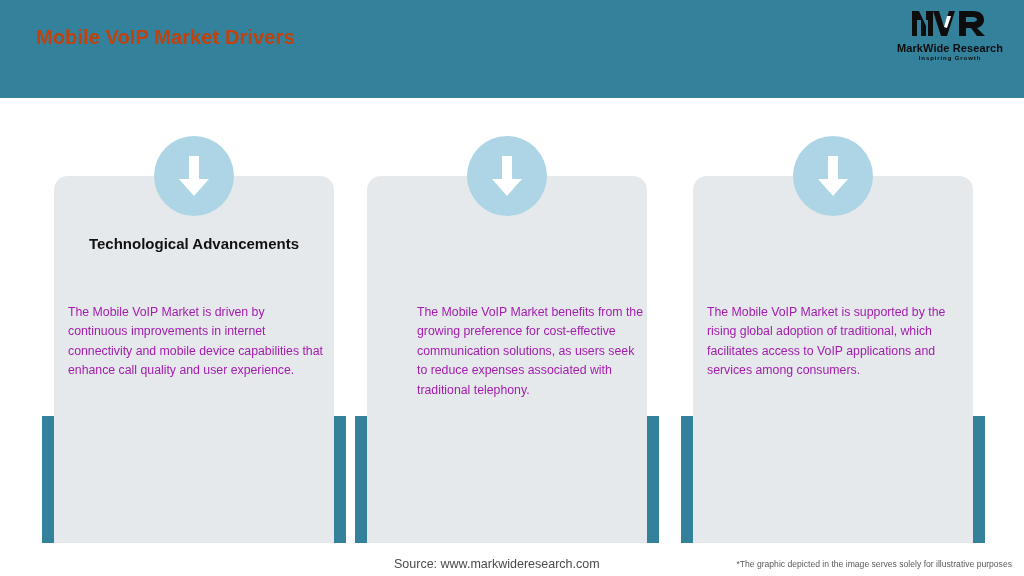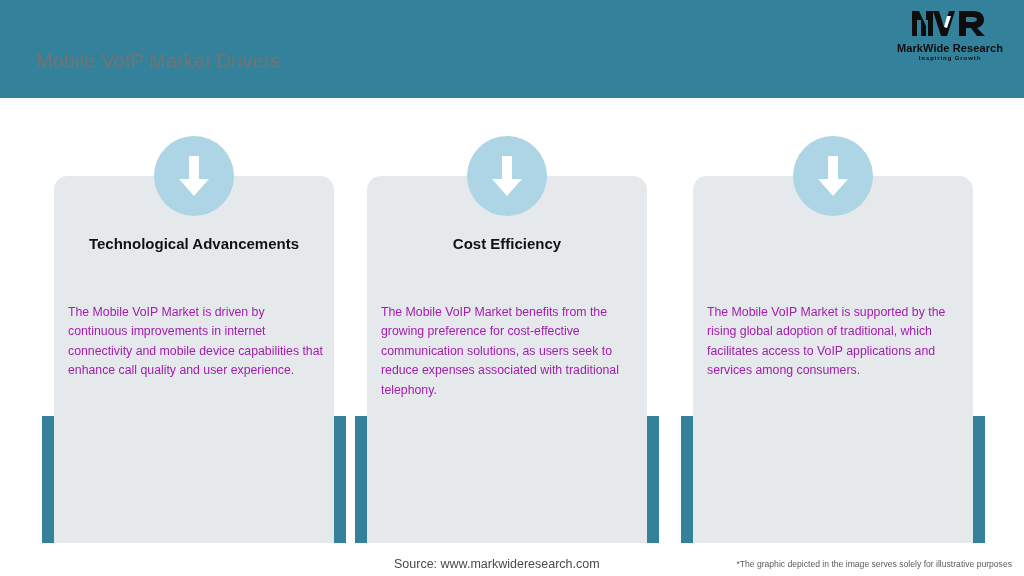--- a/index.html
+++ b/index.html
@@ -22,25 +22,24 @@
     top: 0;
     width: 1024px;
     height: 98px;
     background: #33819B;
   }
   .header-title {
     position: absolute;
     left: 36px;
     top: 26px;
     font-size: 20px;
-    font-weight: normal;
-    color: #737373;
+    font-weight: bold;
+    color: #c2410c;
     letter-spacing: 0.1px;
     white-space: nowrap;
-    margin-top: 24px;
   }
 
   
   .logo {
     position: absolute;
     right: 18px;
     top: 8px;
     width: 112px;
     height: 50px;
     display: flex;
@@ -141,21 +140,21 @@
   .card-body {
     position: absolute;
     left: 14px;
     right: 10px;
     top: 127px;
     text-align: left;
     font-size: 12.3px;
     color: #a21caf;
     line-height: 19.4px;
   }
-  .card-wrap.c1 .card-body { right: 4px; }
+  .card-wrap.c1 .card-body { right: 4px; margin-left: 36px; }
   .card-wrap.c2 .card-body { right: 4px; }
 
   
   .footer {
     position: absolute;
     left: 0;
     top: 543px;
     width: 1024px;
     height: 33px;
     background: #ffffff;
@@ -221,21 +220,20 @@
   </div>
 
   <div class="card-wrap c1">
     <div class="teal-frame"></div>
     <div class="card">
       <div class="icon-circle">
         <svg width="36" height="44" viewBox="0 0 36 44" aria-hidden="true">
           <path d="M13,2 L23,2 L23,25 L33,25 L18,42 L3,25 L13,25 Z" fill="#ffffff"></path>
         </svg>
       </div>
-      <div class="card-title">Cost Efficiency</div>
       <div class="card-body">The Mobile VoIP Market benefits from the growing preference for cost-effective communication solutions, as users seek to reduce expenses associated with traditional telephony.</div>
     </div>
   </div>
 
   <div class="card-wrap c2">
     <div class="teal-frame"></div>
     <div class="card">
       <div class="icon-circle">
         <svg width="36" height="44" viewBox="0 0 36 44" aria-hidden="true">
           <path d="M13,2 L23,2 L23,25 L33,25 L18,42 L3,25 L13,25 Z" fill="#ffffff"></path>

